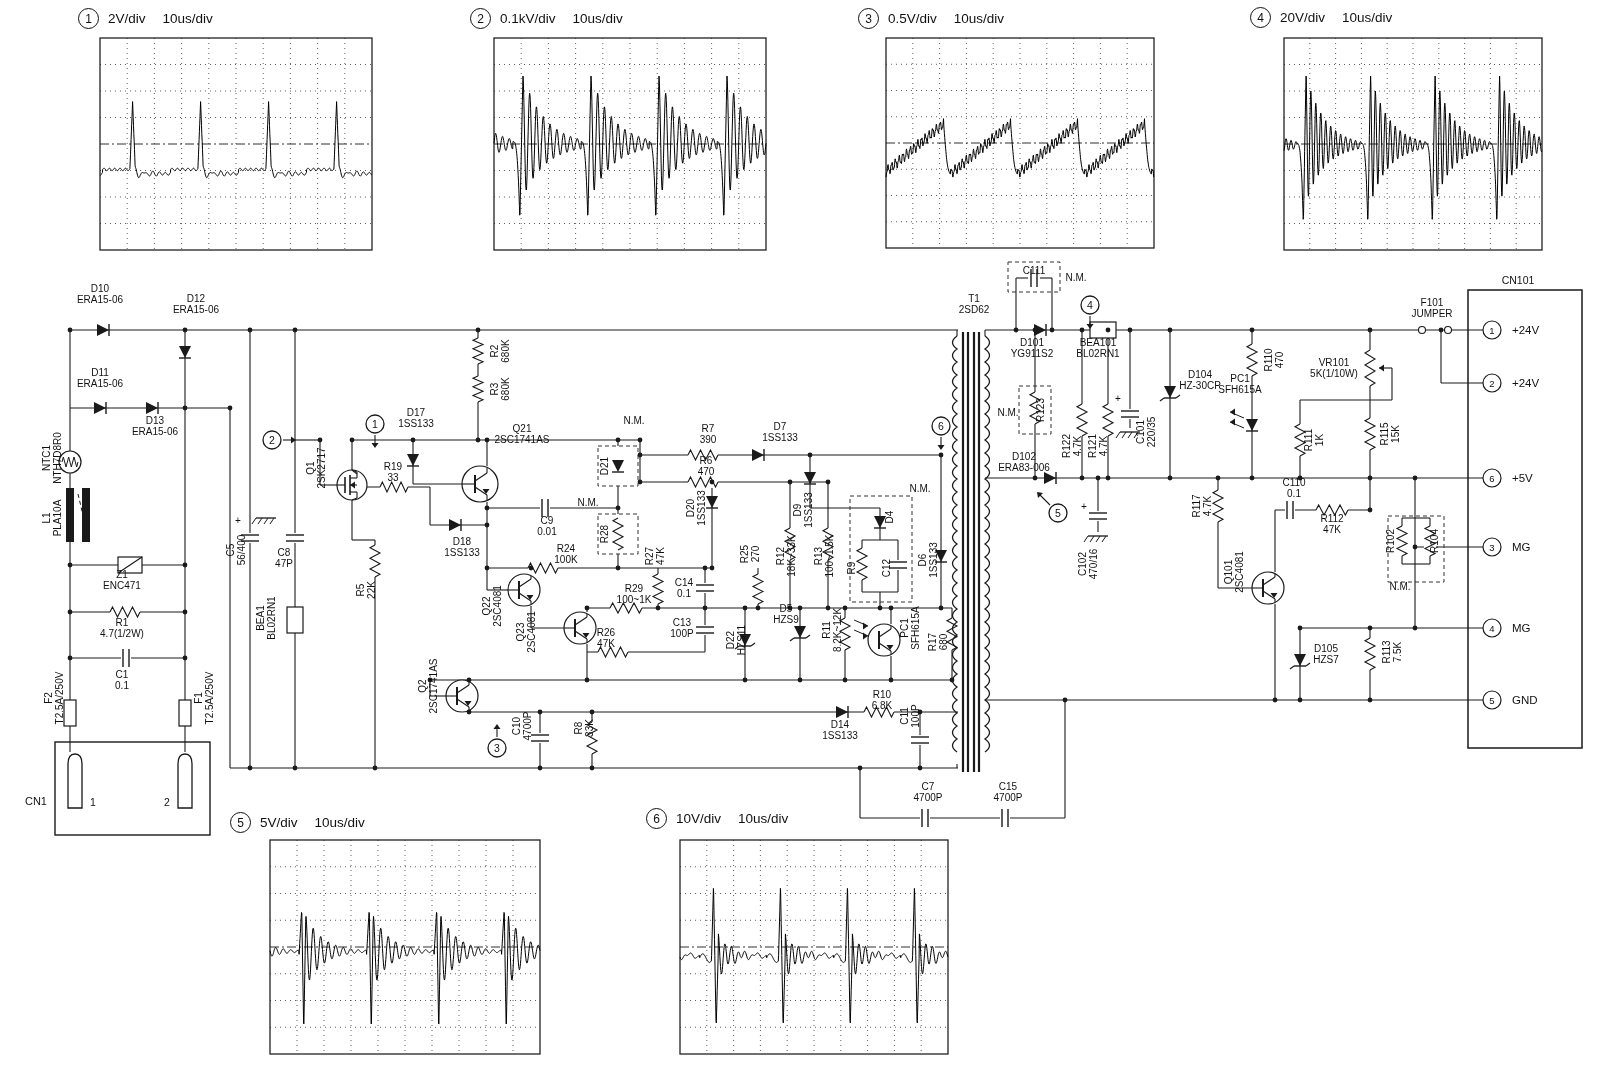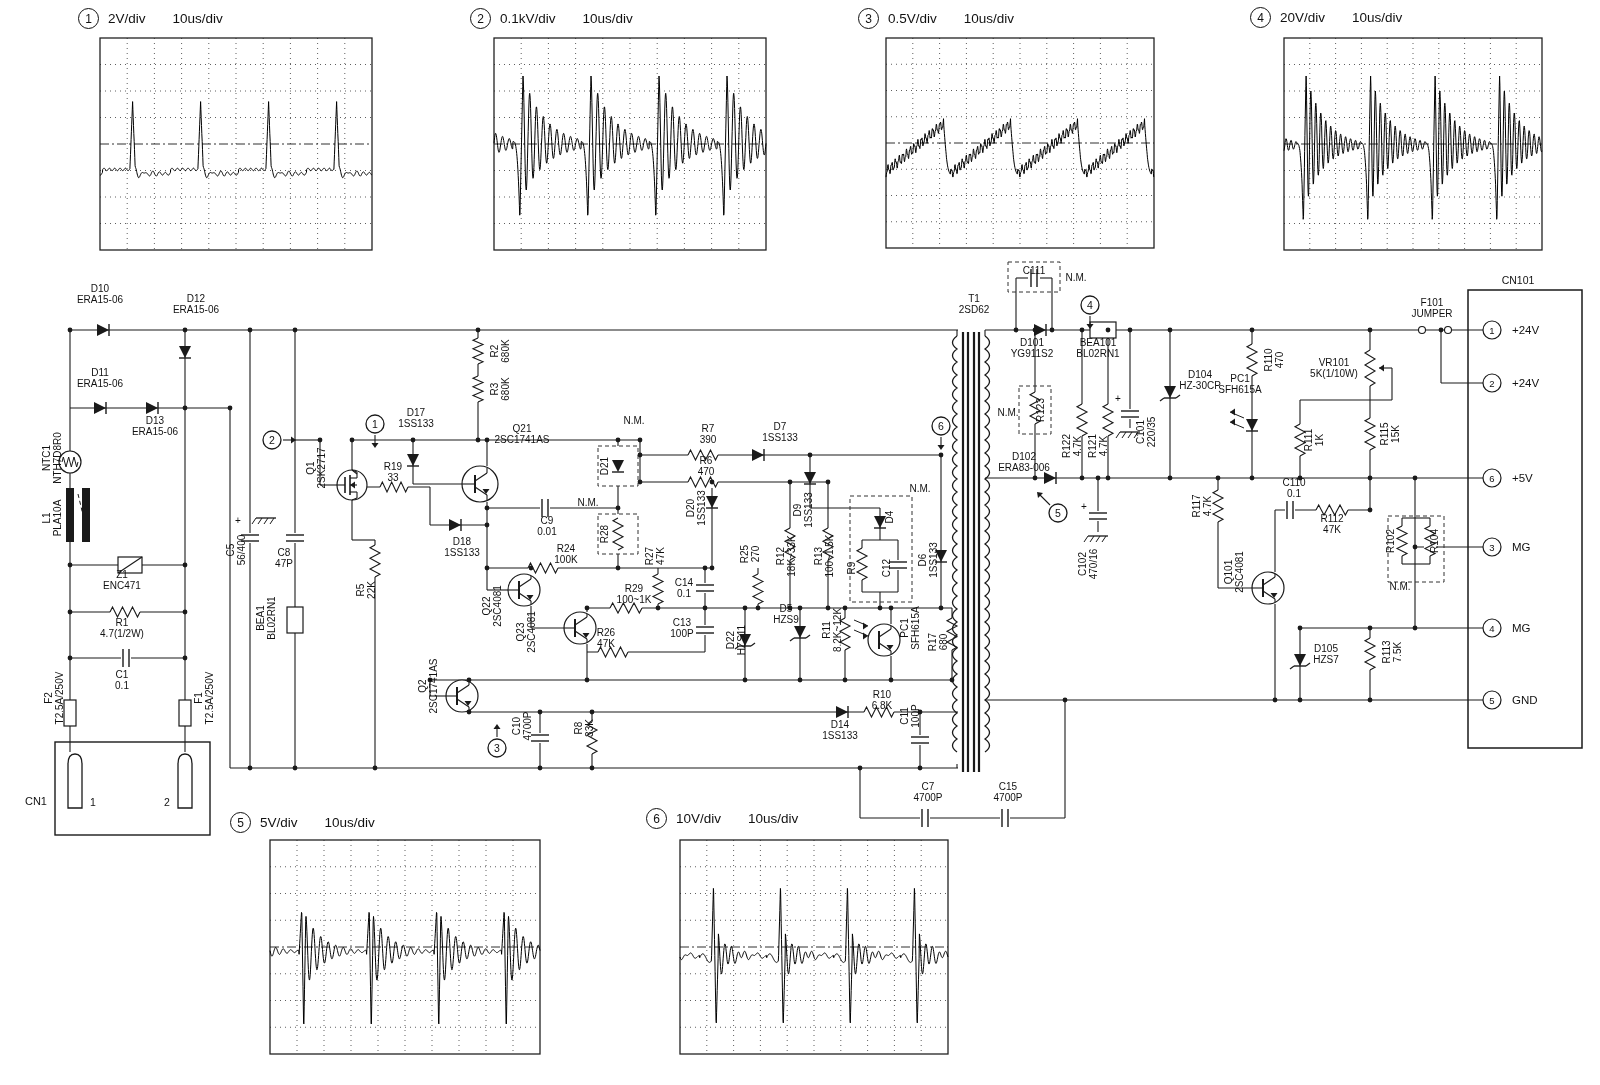--- a/index.html
+++ b/index.html
@@ -3,21 +3,21 @@
 <meta charset="utf-8">
 <style>
   html,body{margin:0;padding:0;background:#fff;}
   #canvas{position:relative;width:1600px;height:1085px;background:#fff;
           font-family:"Liberation Sans",sans-serif;overflow:hidden;color:#111;}
   #schematic{position:absolute;left:0;top:0;}
   .scope-label{position:absolute;display:flex;align-items:center;gap:9px;
                font-size:13.5px;color:#111;z-index:2;white-space:nowrap;}
   .badge{width:19px;height:19px;border:1.4px solid #111;border-radius:50%;
          display:flex;align-items:center;justify-content:center;font-size:12px;flex:none;}
-  .tdiv{margin-left:18px;}
+  .tdiv{margin-left:8px;}
   text{font-family:"Liberation Sans",sans-serif;fill:#111;}
 </style>
 </head>
 <body>
 
 <div id="canvas">
 
   <div class="scope-label" id="sl0" style="left: 78px; top: 8px;">
     <span class="badge">1</span>
     <span>2V/div</span>

